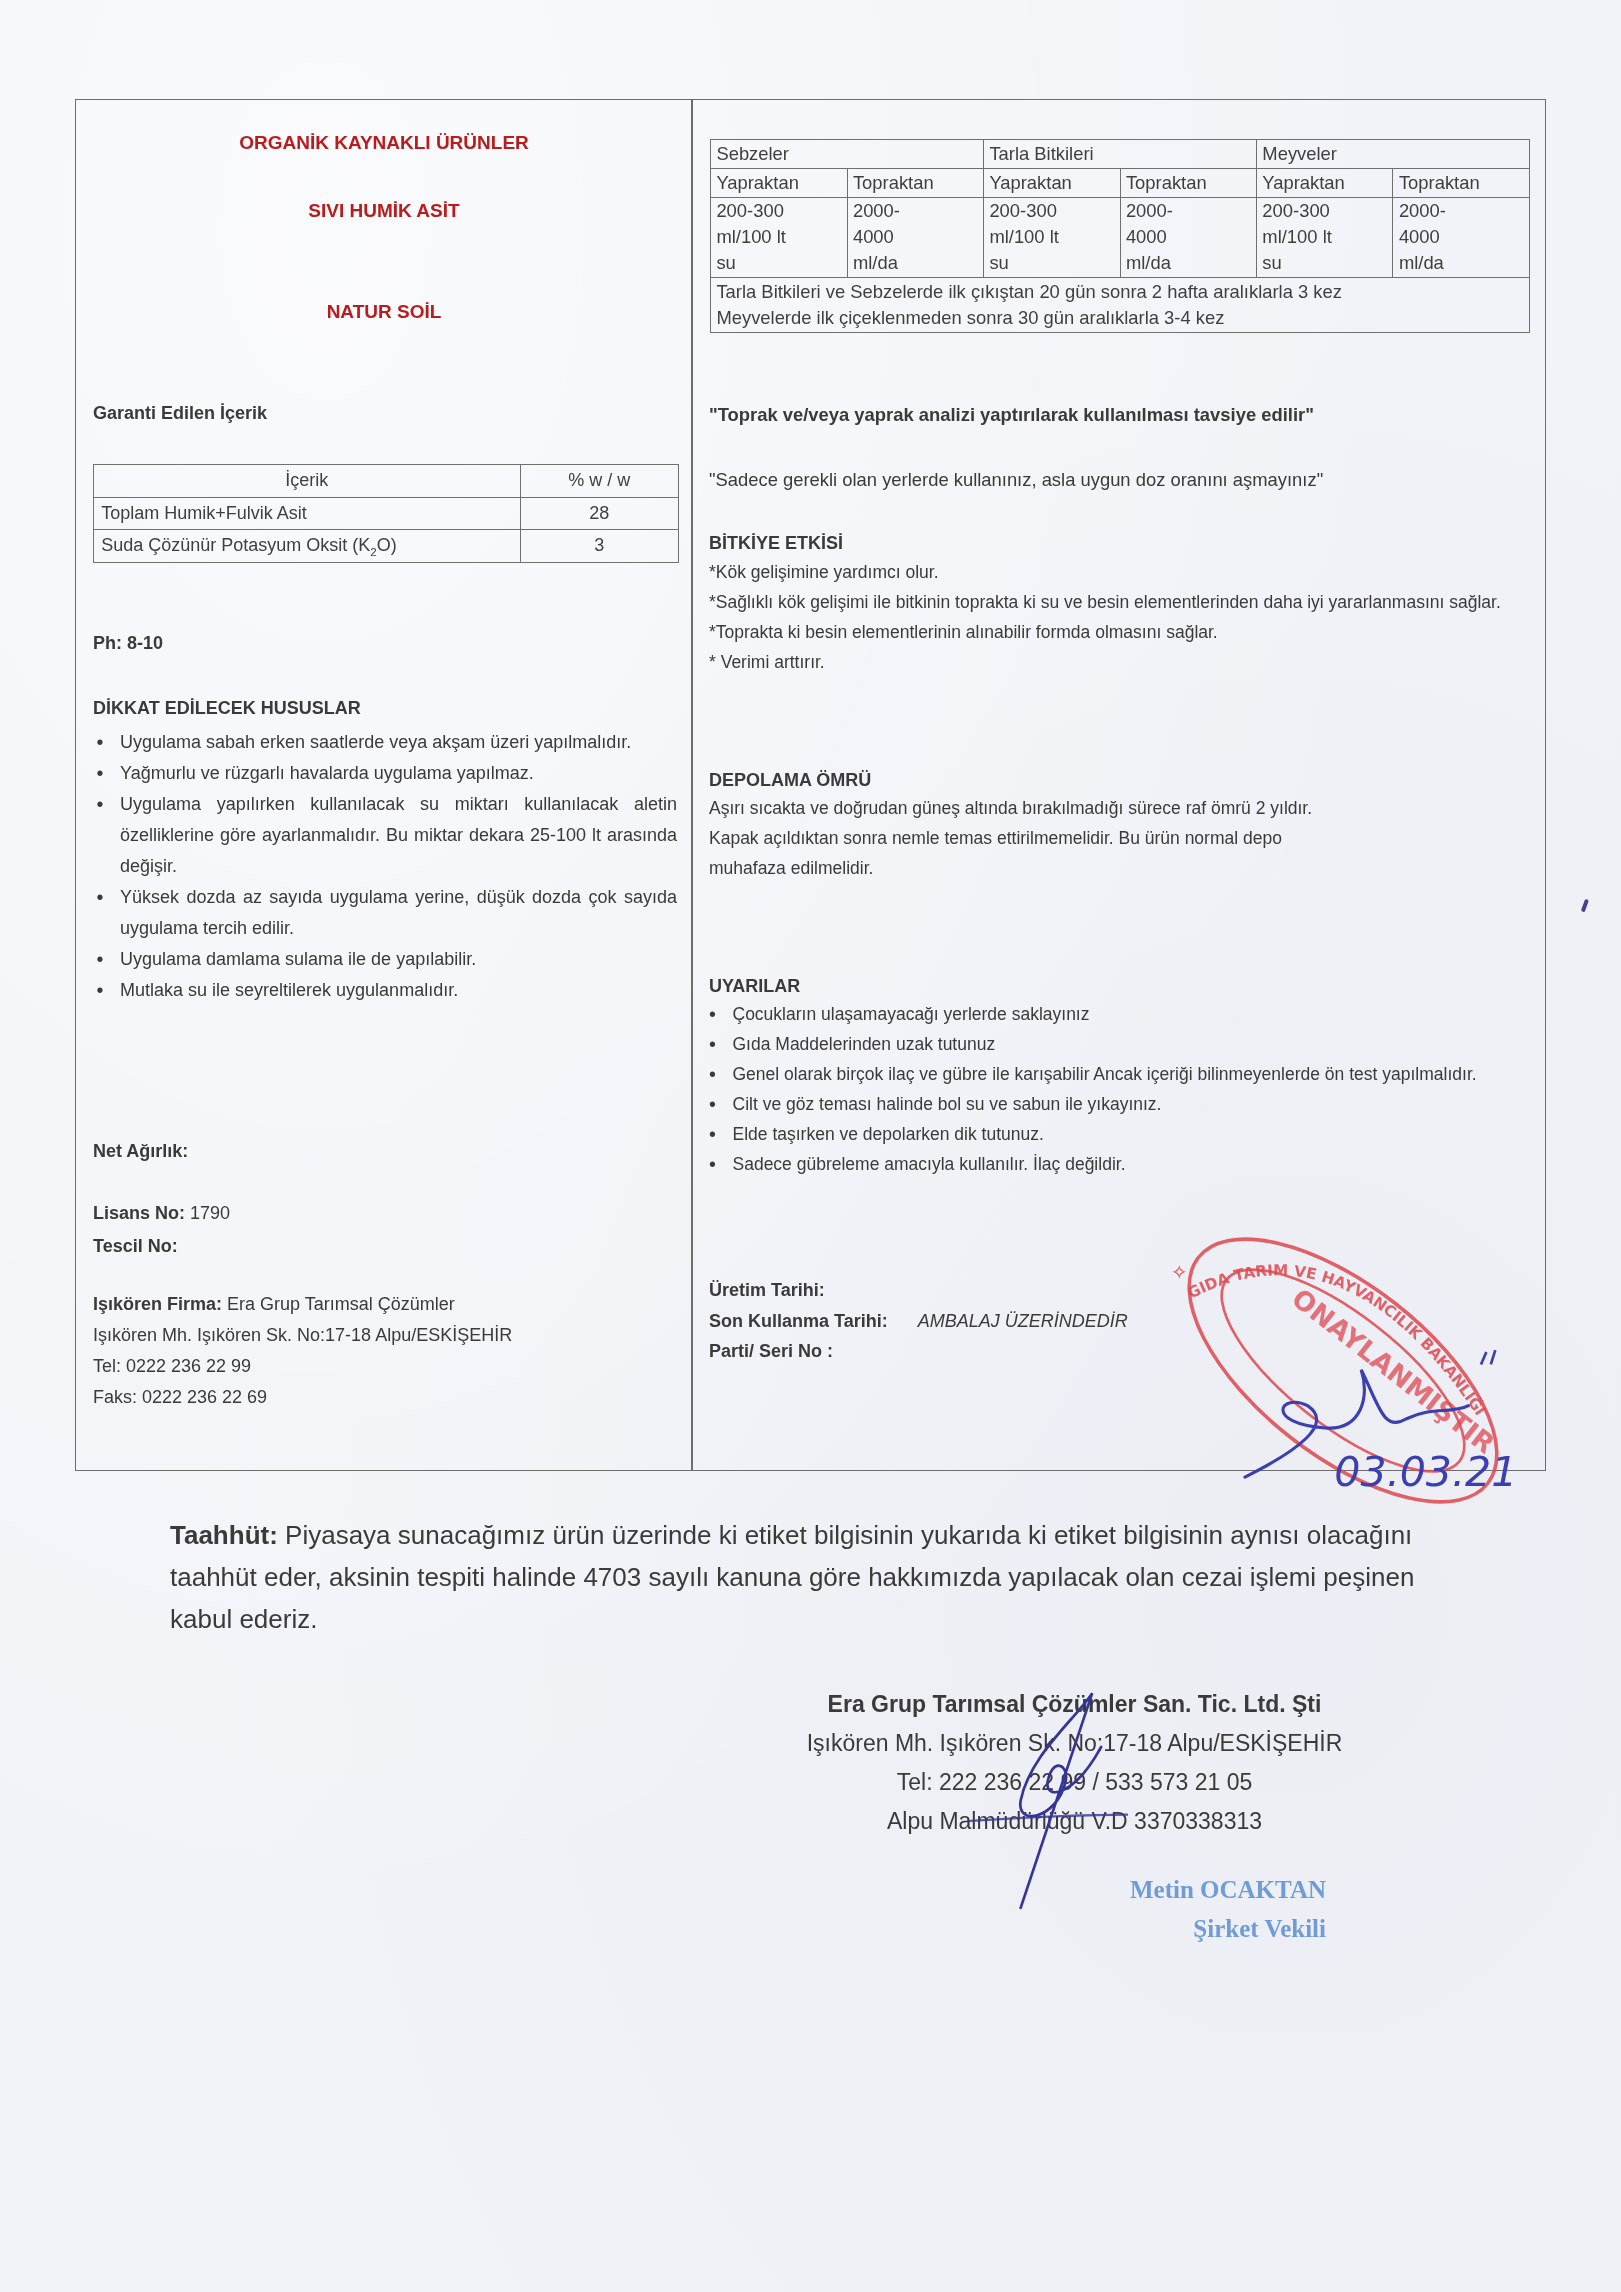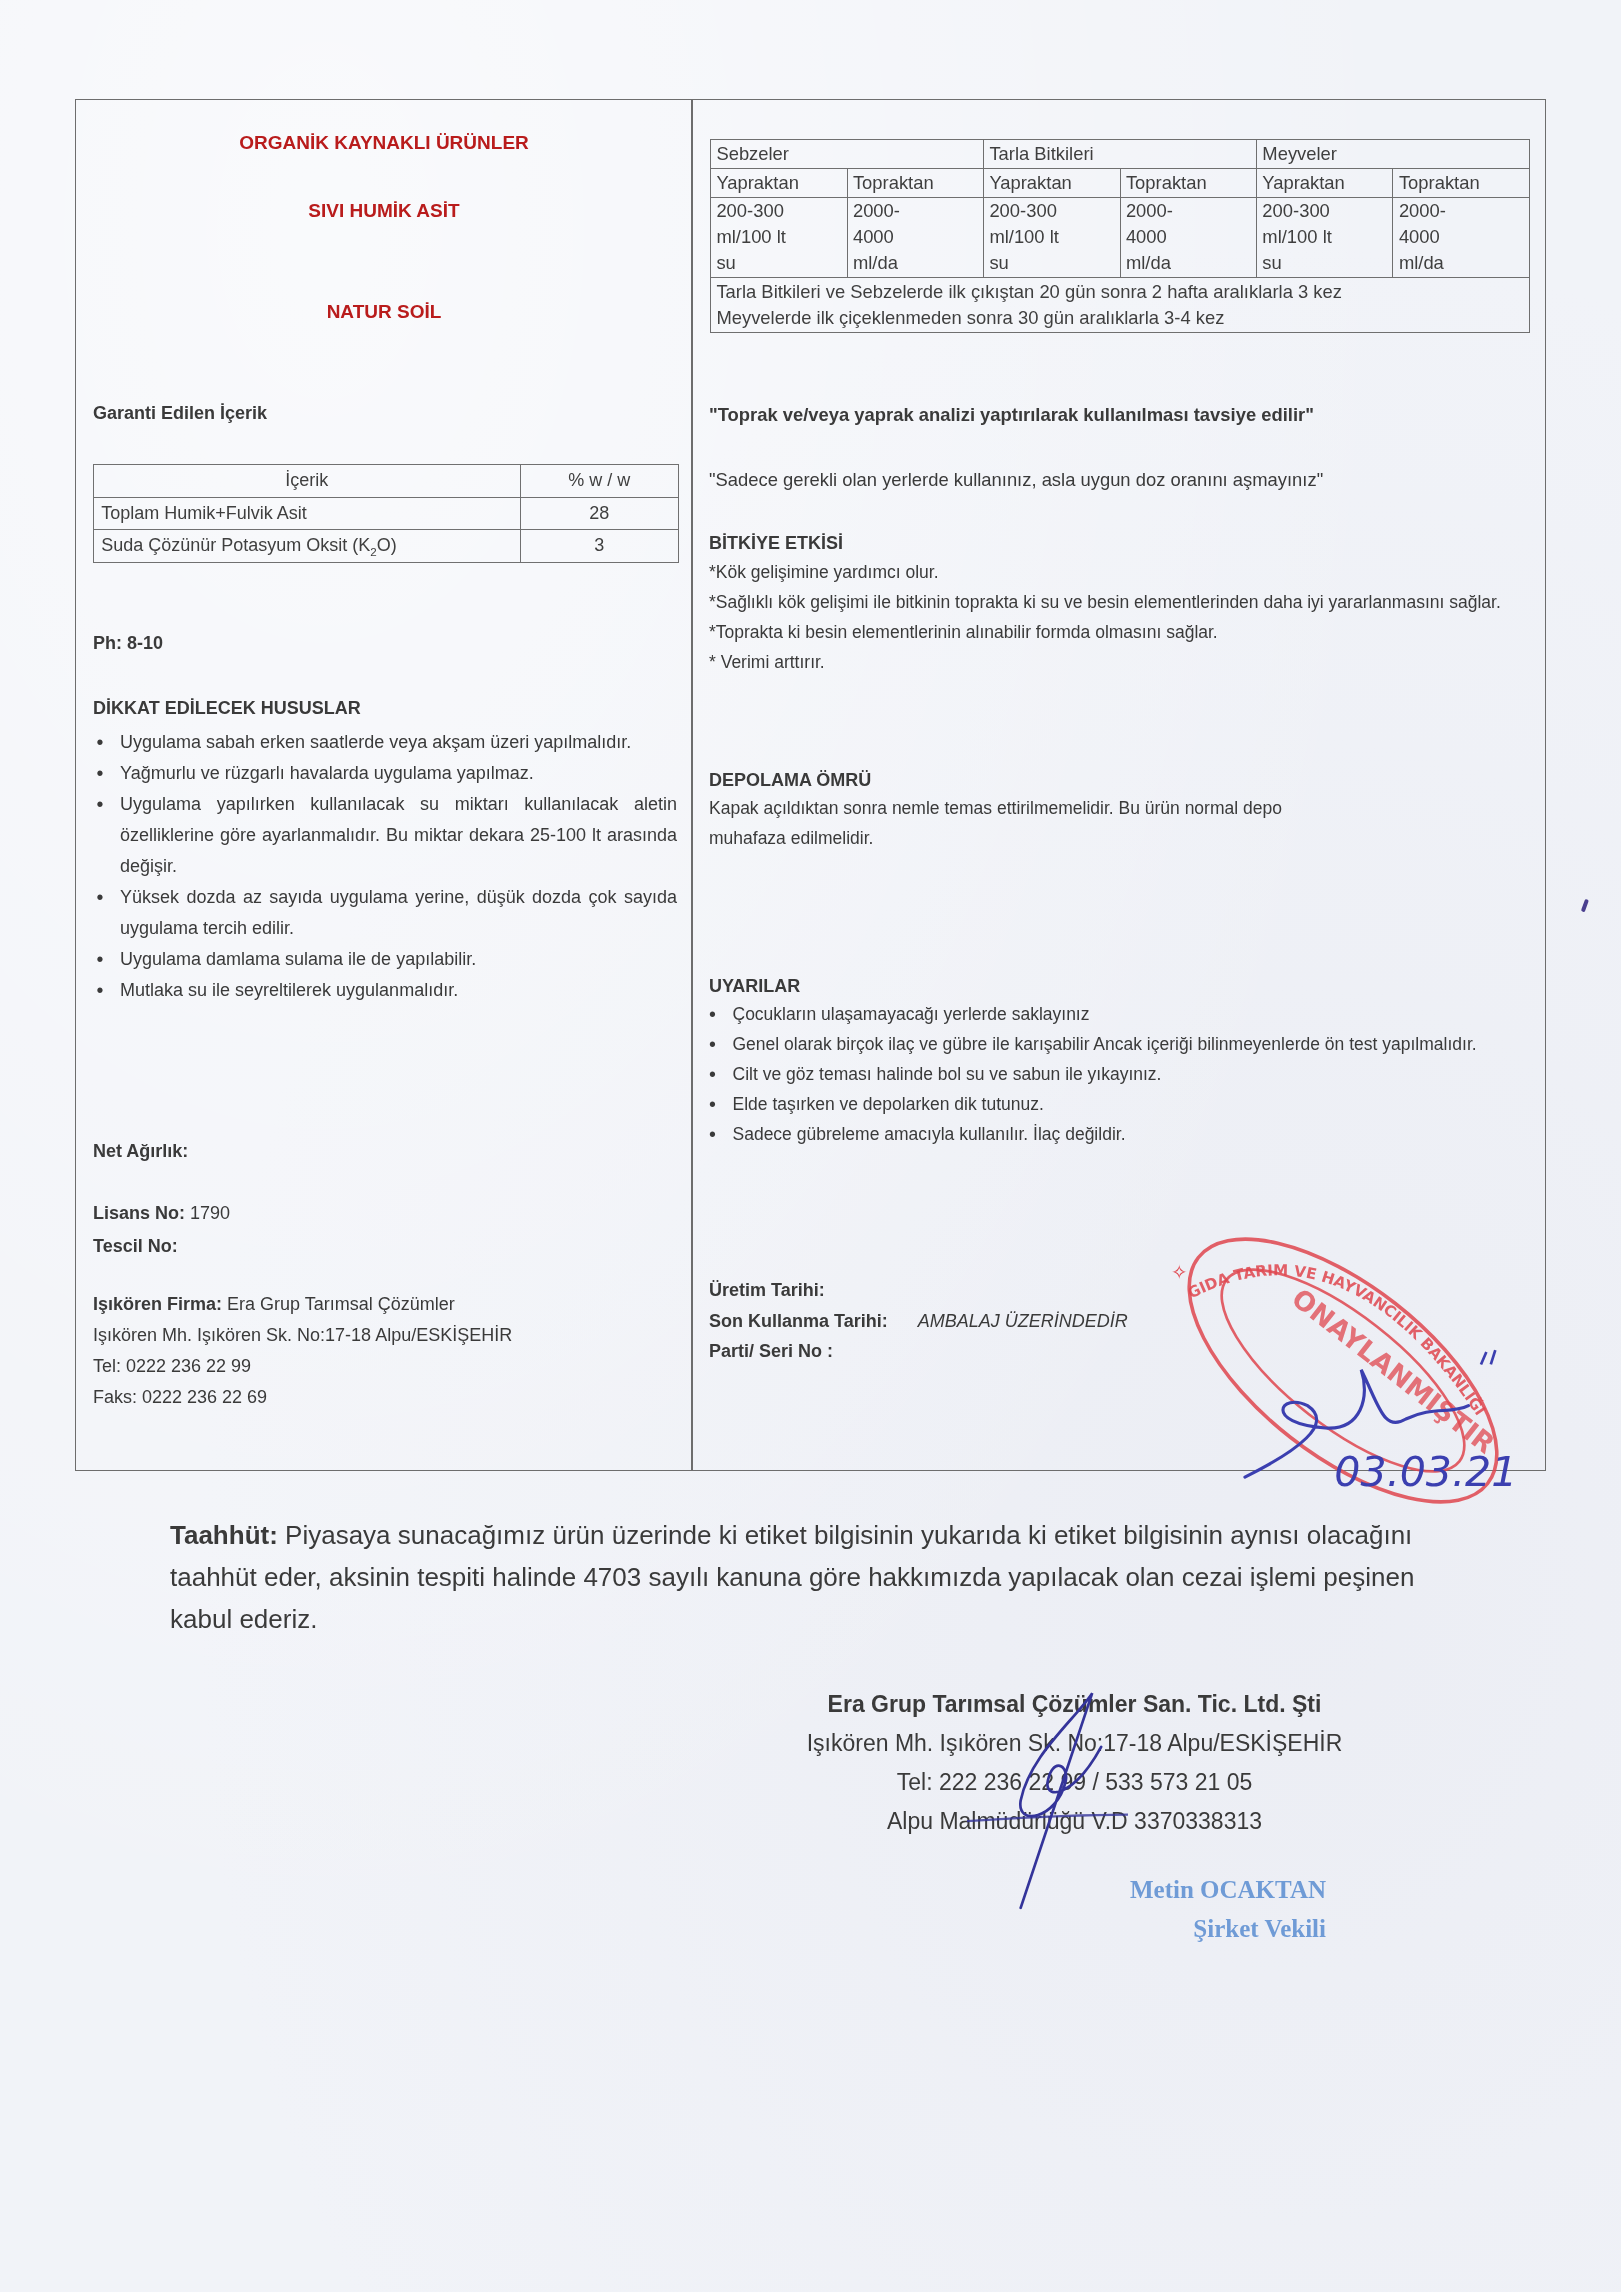--- a/index.html
+++ b/index.html
@@ -213,27 +213,29 @@
   <div class="abs bold" style="left:16px; top:433px; font-size:18px;">BİTKİYE ETKİSİ</div>
   <div class="abs t19" style="left:16px; top:457px; width:817px;">
     <div>*Kök gelişimine yardımcı olur.</div>
     <div>*Sağlıklı kök gelişimi ile bitkinin toprakta ki su ve besin elementlerinden daha iyi yararlanmasını sağlar.</div>
     <div>*Toprakta ki besin elementlerinin alınabilir formda olmasını sağlar.</div>
     <div>* Verimi arttırır.</div>
   </div>
 
   <div class="abs bold" style="left:16px; top:670px; font-size:18px;">DEPOLAMA ÖMRÜ</div>
   <div class="abs t19" style="left:16px; top:693px; width:817px;">
+    <div>Aşırı sıcakta ve doğrudan güneş altında bırakılmadığı sürece raf ömrü 2 yıldır.</div>
     <div>Kapak açıldıktan sonra nemle temas ettirilmemelidir. Bu ürün normal depo</div>
     <div>muhafaza edilmelidir.</div>
   </div>
 
   <div class="abs bold" style="left:16px; top:876px; font-size:18px;">UYARILAR</div>
   <ul class="bullets t19 abs" style="left:12.5px; top:899px; width:817px;">
     <li>Çocukların ulaşamayacağı yerlerde saklayınız</li>
+    <li>Gıda Maddelerinden uzak tutunuz</li>
     <li>Genel olarak birçok ilaç ve gübre ile karışabilir Ancak içeriği bilinmeyenlerde ön test yapılmalıdır.</li>
     <li>Cilt ve göz teması halinde bol su ve sabun ile yıkayınız.</li>
     <li>Elde taşırken ve depolarken dik tutunuz.</li>
     <li>Sadece gübreleme amacıyla kullanılır. İlaç değildir.</li>
   </ul>
 
   <div class="abs bold" style="left:16px; top:1180px; font-size:18px;">Üretim Tarihi:</div>
   <div class="abs" style="left:16px; top:1211px; font-size:18px;">
     <span class="bold">Son Kullanma Tarihi:</span>
     <span style="margin-left:25px; font-style:italic;">AMBALAJ ÜZERİNDEDİR</span>

